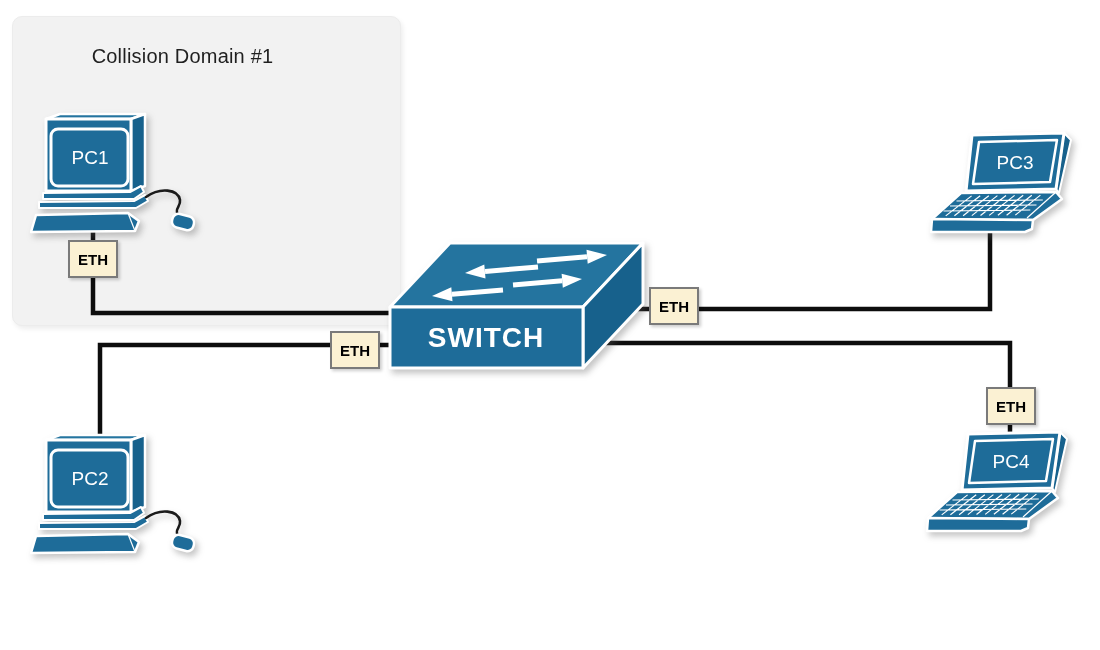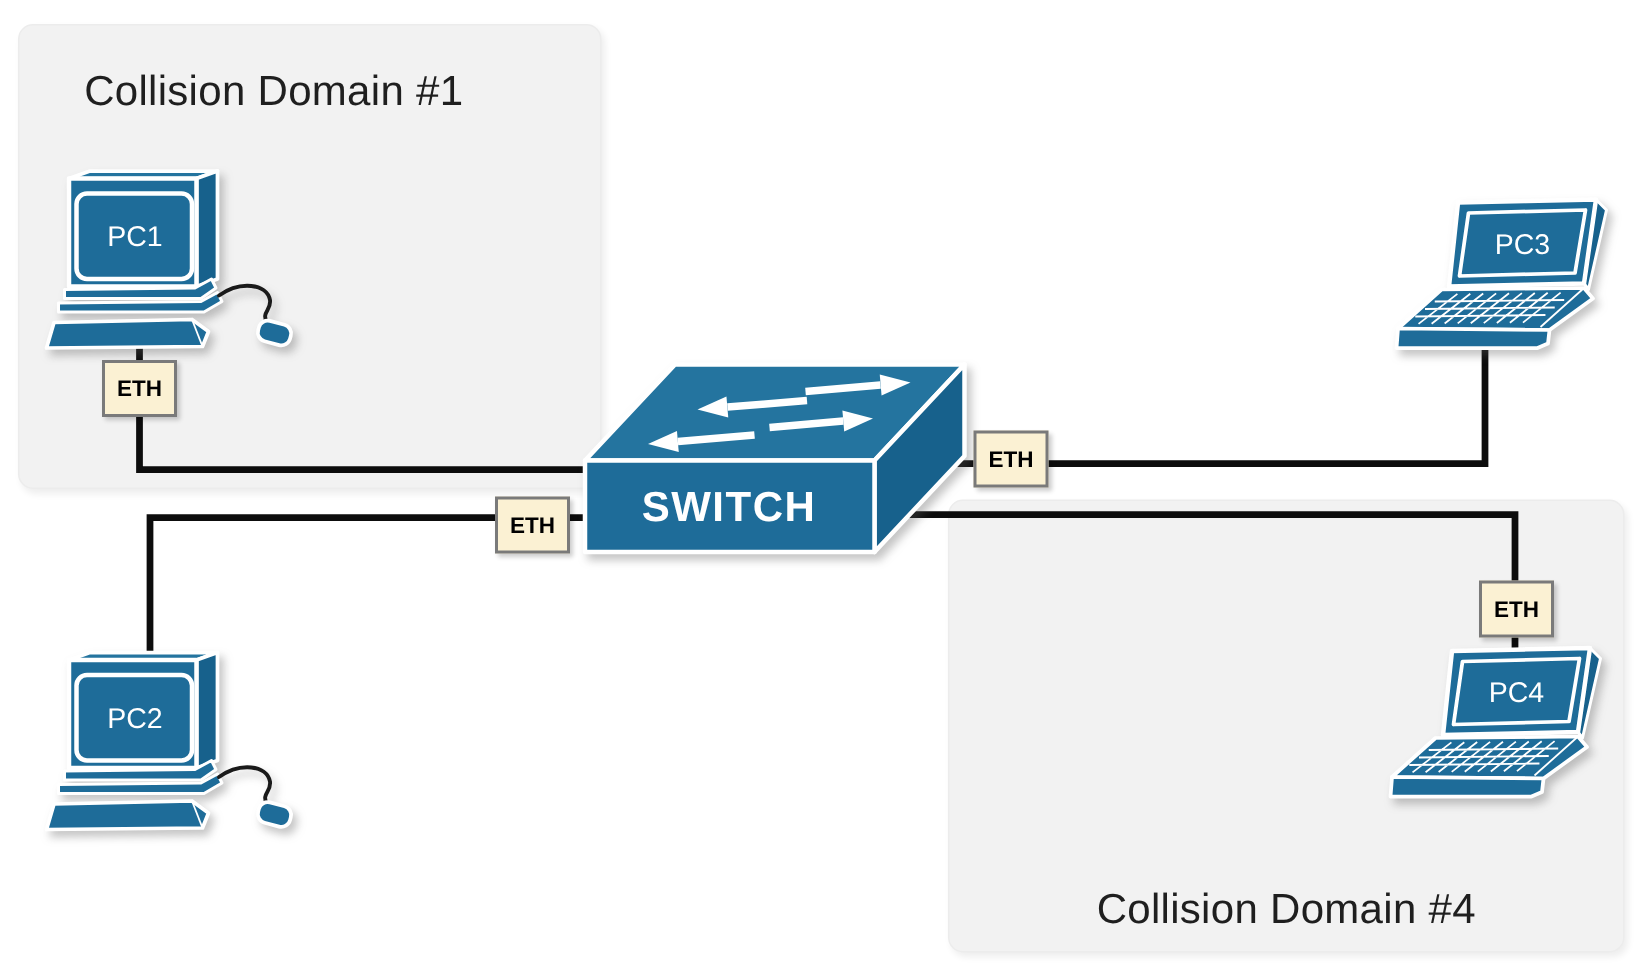--- a/index.html
+++ b/index.html
@@ -8,21 +8,21 @@
 
   
   .domain{position:absolute;background:#F2F2F2;border:1px solid #ECECEC;border-radius:10px;
           box-shadow:2px 3px 5px rgba(0,0,0,0.07);}
   .d1{left:12px;top:16px;width:387px;height:308px;}
   .d2{left:12px;top:333px;width:387px;height:285px;}
   .d3{left:632px;top:16px;width:449px;height:310px;}
   .d4{left:632px;top:333px;width:449px;height:300px;}
 
   .domain-title{position:absolute;left:0;right:0;text-align:center;
-                font-size:28px;font-weight:400;color:#1F1F1F;letter-spacing:0.2px;}
+                font-size:20px;font-weight:400;color:#1F1F1F;letter-spacing:0.2px;}
   .title-top{top:28px;}
   .title-bottom{bottom:12px;}
   .d1 .domain-title{padding-right:48px;}
 
   
   .wires{position:absolute;left:0;top:0;width:1100px;height:650px;}
   .wire{stroke:#0D0D0D;stroke-width:4.5;fill:none;stroke-linecap:square;}
 
   
   .icon{position:absolute;filter:drop-shadow(3px 4px 3px rgba(90,90,90,0.35));}
@@ -83,23 +83,20 @@
         <path class="gridline" d="M147,61 L118,87"></path>
         <path class="fillMain sw25" d="M23,88 L124,89 L123,98 L116,101 L22,101 Z"></path>
         <path class="gridline" d="M62.6,64.9 L36.7,84.9 M71.2,64.8 L45.4,84.8 M79.8,64.7 L54.1,84.7 M88.4,64.6 L62.8,84.6 M97,64.5 L71.5,84.5 M105.6,64.4 L80.2,84.4 M114.2,64.3 L88.9,84.3 M122.8,64.2 L97.6,84.2 M131.4,64.1 L106.3,84.1 M47.5,70 L133.8,69 M41,75 L127.5,74 M34.5,80 L121.3,79"></path>
       </g>
     </defs>
   </svg>
 
   <div class="domain d1">
     <div class="domain-title title-top">Collision Domain #1</div>
   </div>
-  <div class="domain d4">
-    <div class="domain-title title-bottom">Collision Domain #4</div>
-  </div>
 
   <svg class="wires" viewBox="0 0 1100 650">
     <path class="wire" d="M93,228 V313 H395"></path>
     <path class="wire" d="M100,438 V345 H395"></path>
     <path class="wire" d="M612,309 H990 V230"></path>
     <path class="wire" d="M600,343 H1010 V434"></path>
   </svg>
 
   <svg class="icon pc1" viewBox="0 0 170 132">
     <use href="#sym-desktop"></use>

